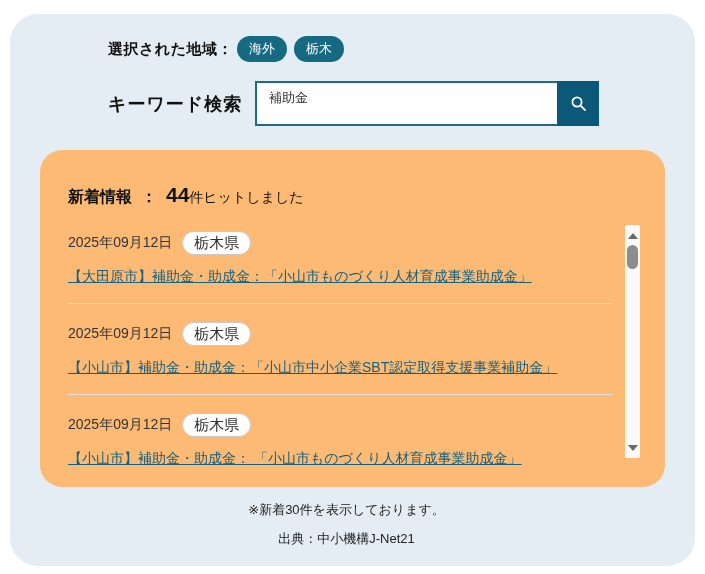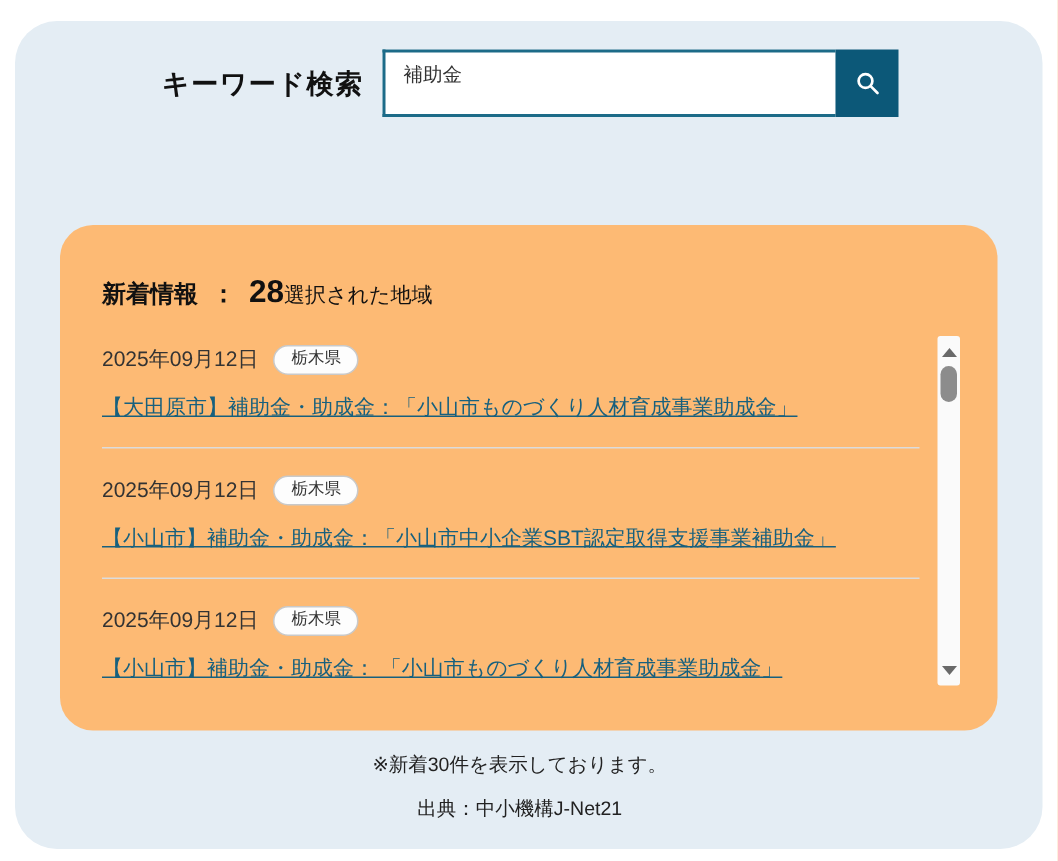--- a/index.html
+++ b/index.html
@@ -79,21 +79,21 @@
     display: flex;
     margin-top: 17px;
     height: 237px;
   }
   .list-content { flex: 1; }
   .item { padding: 6px 0 17px; }
   .item + .item { border-top: 1px solid #dcdcdc; padding-top: 18px; }
   .meta-row { display: flex; align-items: center; gap: 10px; }
   .item-date { font-size: 14px; color: #333; }
   .tag-pill {
-    font-size: 11px; color: #333;
+    font-size: 15px; color: #333;
     border: 1px solid #c9c9c9;
     background: #fdfdfd;
     border-radius: 13px;
     padding: 3px 11px 4px;
     line-height: 1;
   }
   .item-link {
     display: inline-block;
     margin-top: 13px;
     font-size: 14px;
@@ -141,42 +141,49 @@
     color: #222;
   }
   .footer-note { font-size: 13px; }
   .footer-source { font-size: 13px; margin-top: 11px; }
 </style>
 </head>
 <body>
 
 <div class="blue-panel">
 
+  <div class="region-row">
+    <span class="region-label">選択された地域：</span>
+    <span class="region-badges">
+      <span class="chip">海外</span>
+      <span class="chip">栃木</span>
+    </span>
+  </div>
 
   <div class="search-row">
     <span class="search-label">キーワード検索</span>
     <span class="search-box">
       <input class="search-input" type="text" value="補助金" style="">
       <button class="search-btn">
         <span style="display:flex;">
           <svg width="17" height="17" viewBox="0 0 17 17">
             <circle cx="7" cy="7" r="4.6" fill="none" stroke="#ffffff" stroke-width="1.8"></circle>
             <line x1="10.6" y1="10.6" x2="15" y2="15" stroke="#ffffff" stroke-width="1.8" stroke-linecap="round"></line>
           </svg>
         </span>
       </button>
     </span>
   </div>
 
   <div class="white-panel">
     <div class="results-title">
       <span class="prefix">新着情報</span>
       <span class="sep">：</span>
-      <span class="count">28</span>
-      <span class="suffix">選択された地域</span>
+      <span class="count">44</span>
+      <span class="suffix">件ヒットしました</span>
     </div>
 
     <div class="list-wrap">
       <div class="list-content">
 
         <div class="item">
           <div class="meta-row">
             <span class="item-date">2025年09月12日</span>
             <span class="tag-pill">栃木県</span>
           </div>

